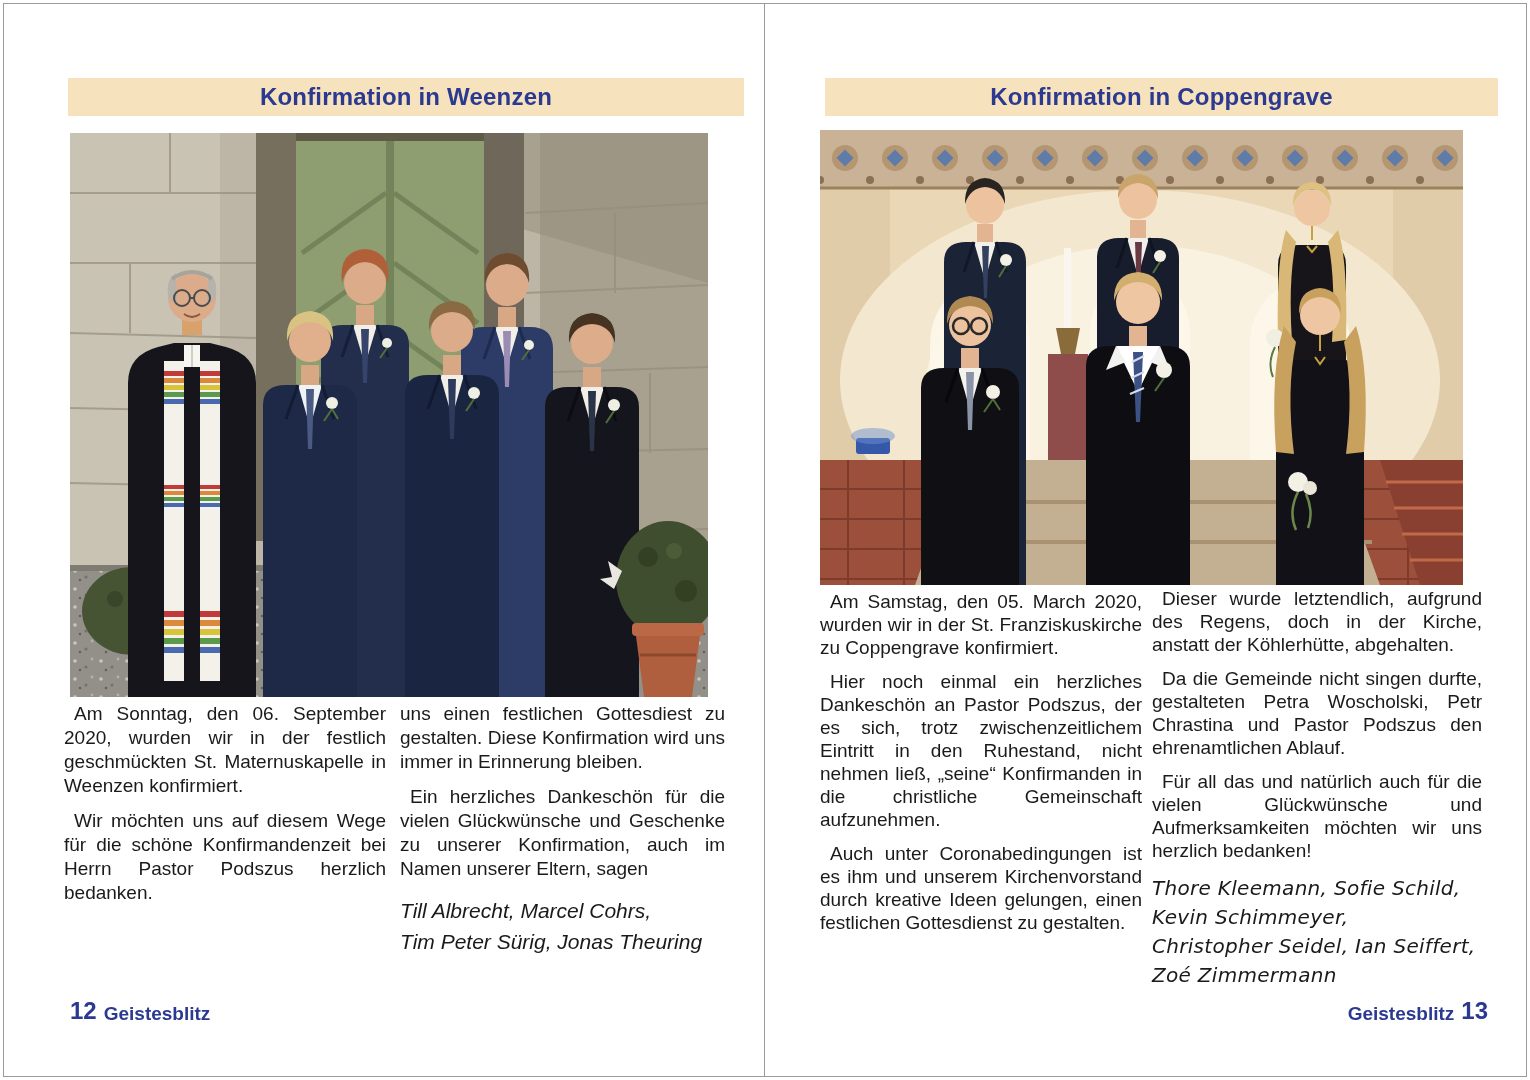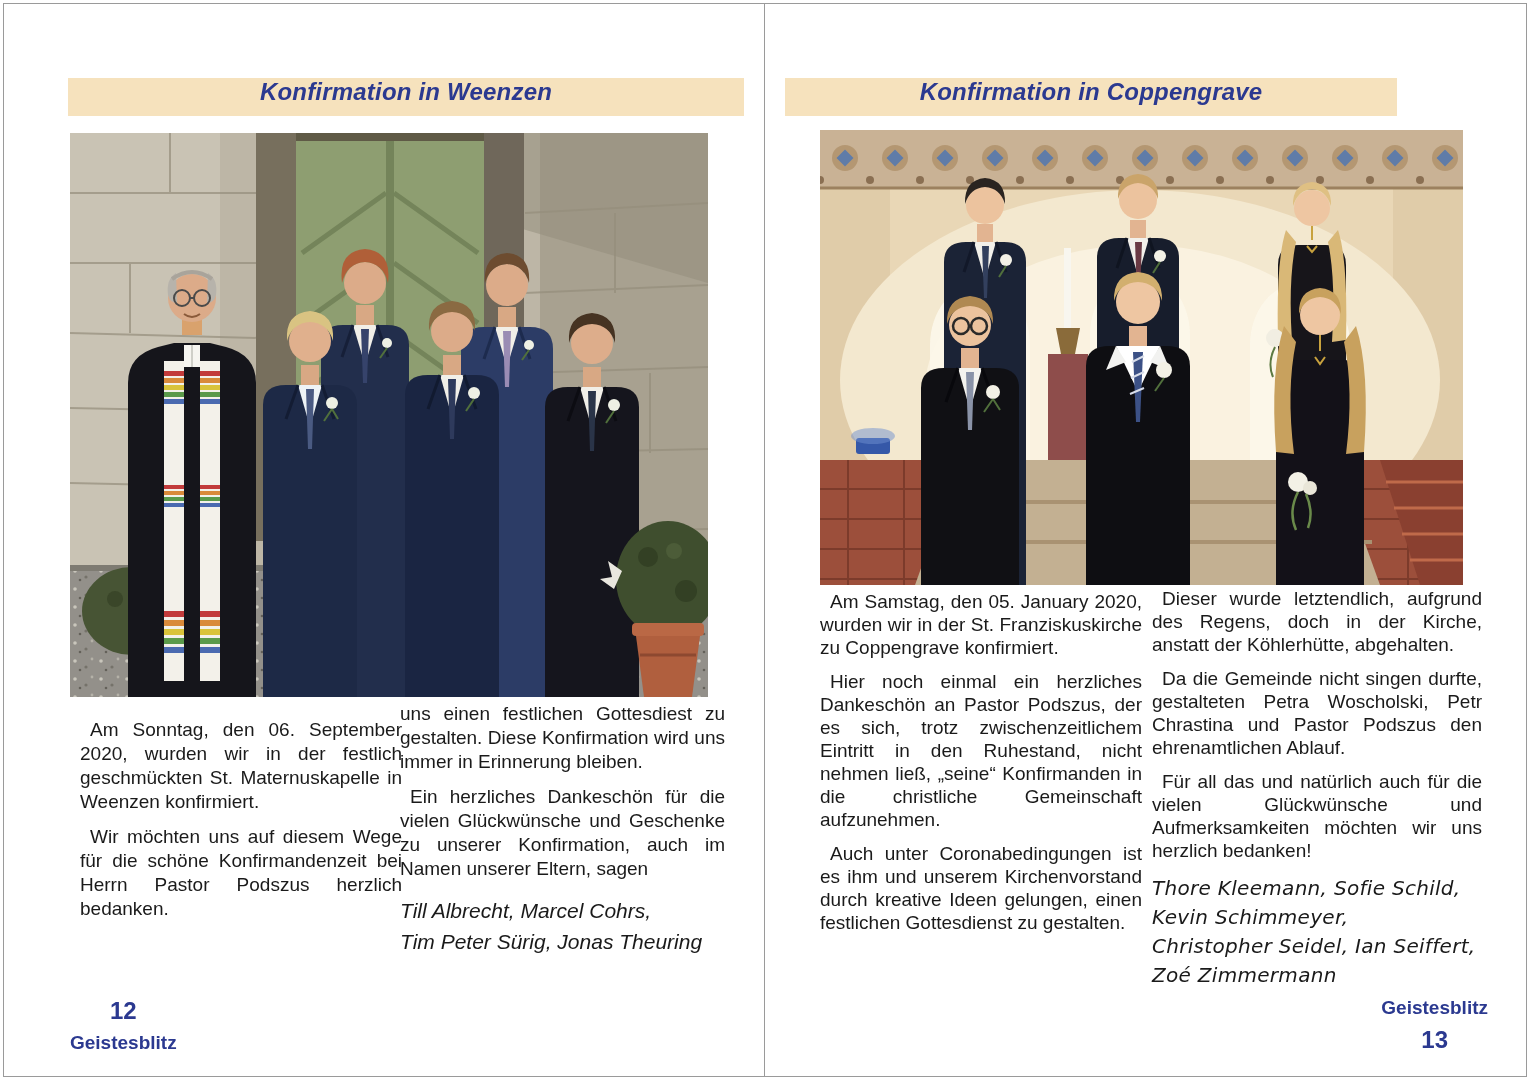--- a/index.html
+++ b/index.html
@@ -6,52 +6,52 @@
   body{
     width:1530px;height:1080px;position:relative;background:#ffffff;
     font-family:"Liberation Sans", sans-serif;color:var(--body_text,#1a1a1a);
     overflow:hidden;
   }
   .frame{position:absolute;inset:3px;border:1px solid #9a9a9a;pointer-events:none;}
   .divider{position:absolute;left:764px;top:4px;bottom:4px;width:1px;background:#9a9a9a;}
 
   .banner{
     position:absolute;height:38px;background:var(--banner_bg,#f6e2bd);
-    display:flex;justify-content:center;font-style:italic;
+    display:flex;align-items:center;justify-content:center;
   }
   .banner h1{
     margin:0;font-size:24px;font-weight:700;color:var(--heading_blue,#2b3990);
     letter-spacing:0.2px;
   }
   .banner-left{left:68px;top:78px;width:676px;}
-  .banner-right{left:785px;top:78px;width:612px;}
+  .banner-right{left:825px;top:78px;width:673px;}
 
   figure.photo{position:absolute;margin:0;overflow:hidden;background:#ccc;}
   .photo-left{left:70px;top:133px;width:638px;height:564px;}
   .photo-right{left:820px;top:130px;width:643px;height:455px;}
   figure.photo svg{display:block;width:100%;height:100%;}
 
   .col{position:absolute;text-align:justify;font-size:19px;}
   .col p{margin:0 0 11px 0;text-indent:10px;hyphens:auto;-webkit-hyphens:auto;}
   .col p.cont{text-indent:0;}
-  .col-l1{left:80px;top:702px;width:322px;line-height:24px;margin-top:16px;}
+  .col-l1{left:64px;top:702px;width:322px;line-height:24px;}
   .col-l2{left:400px;top:702px;width:325px;line-height:24px;}
   .col-r1{left:820px;top:590px;width:322px;line-height:23px;}
   .col-r2{left:1152px;top:587px;width:330px;line-height:23px;}
 
   .names{font-style:italic;text-align:left;}
   .names-left{font-size:21px;line-height:31px;margin-top:14px;}
   .names-right{
     font-family:"DejaVu Sans", sans-serif;font-size:20px;line-height:29px;
     margin-top:12px;letter-spacing:0.3px;
   }
 
   .footer{
-    position:absolute;top:997px;display:flex;align-items:center;gap:7px;
-    color:var(--heading_blue,#2b3990);font-weight:700;white-space:nowrap;flex-direction:column;
+    position:absolute;top:997px;display:flex;align-items:flex-end;gap:7px;
+    color:var(--heading_blue,#2b3990);font-weight:700;white-space:nowrap;
   }
   .footer .pagenum{font-size:24px;}
   .footer .mag{font-size:19px;}
   .footer-left{left:70px;}
   .footer-right{right:42px;}
 </style>
 </head>
 <body>
 
 <div class="frame"></div>
@@ -392,21 +392,21 @@
         <path d="M479,184 Q478,160 500,158 Q522,160 521,184 Q516,168 500,167 Q484,168 479,184 Z" fill="#c8a15e"></path>
         <path d="M500,205 v16 M495,227 l5,7 l5,-7" stroke="#c8a23e" stroke-width="2" fill="none"></path>
         <circle cx="478" cy="352" r="10" fill="#f3f1e6"></circle>
           <circle cx="490" cy="358" r="7" fill="#e9e6d8"></circle>
         <path d="M478,362 q-10,20 -2,38 M486,364 q8,18 2,34" stroke="#6a8a4a" stroke-width="2.5" fill="none"></path>
       </g>
     </svg>
   </figure>
 
   <div class="col col-r1">
-    <p>Am Samstag, den 05. January 2020, wurden wir in der St. Franziskuskirche zu Coppengrave konfirmiert.</p>
+    <p>Am Samstag, den 05. March 2020, wurden wir in der St. Franziskuskirche zu Coppengrave konfirmiert.</p>
     <p>Hier noch einmal ein herzliches Dankeschön an Pastor Podszus, der es sich, trotz zwischenzeitlichem Eintritt in den Ruhestand, nicht nehmen ließ, „seine“ Konfirmanden in die christliche Gemeinschaft aufzunehmen.</p>
     <p>Auch unter Coronabedingungen ist es ihm und unserem Kirchenvorstand durch kreative Ideen gelungen, einen festlichen Gottesdienst zu gestalten.</p>
   </div>
 
   <div class="col col-r2">
     <p>Dieser wurde letztendlich, aufgrund des Regens, doch in der Kirche, anstatt der Köhlerhütte, abgehalten.</p>
     <p>Da die Gemeinde nicht singen durfte, gestalteten Petra Woscholski, Petr Chrastina und Pastor Podszus den ehrenamtlichen Ablauf.</p>
     <p>Für all das und natürlich auch für die vielen Glückwünsche und Aufmerksamkeiten möchten wir uns herzlich bedanken!</p>
     <div class="names names-right">
       <div>Thore Kleemann, Sofie Schild,</div>

